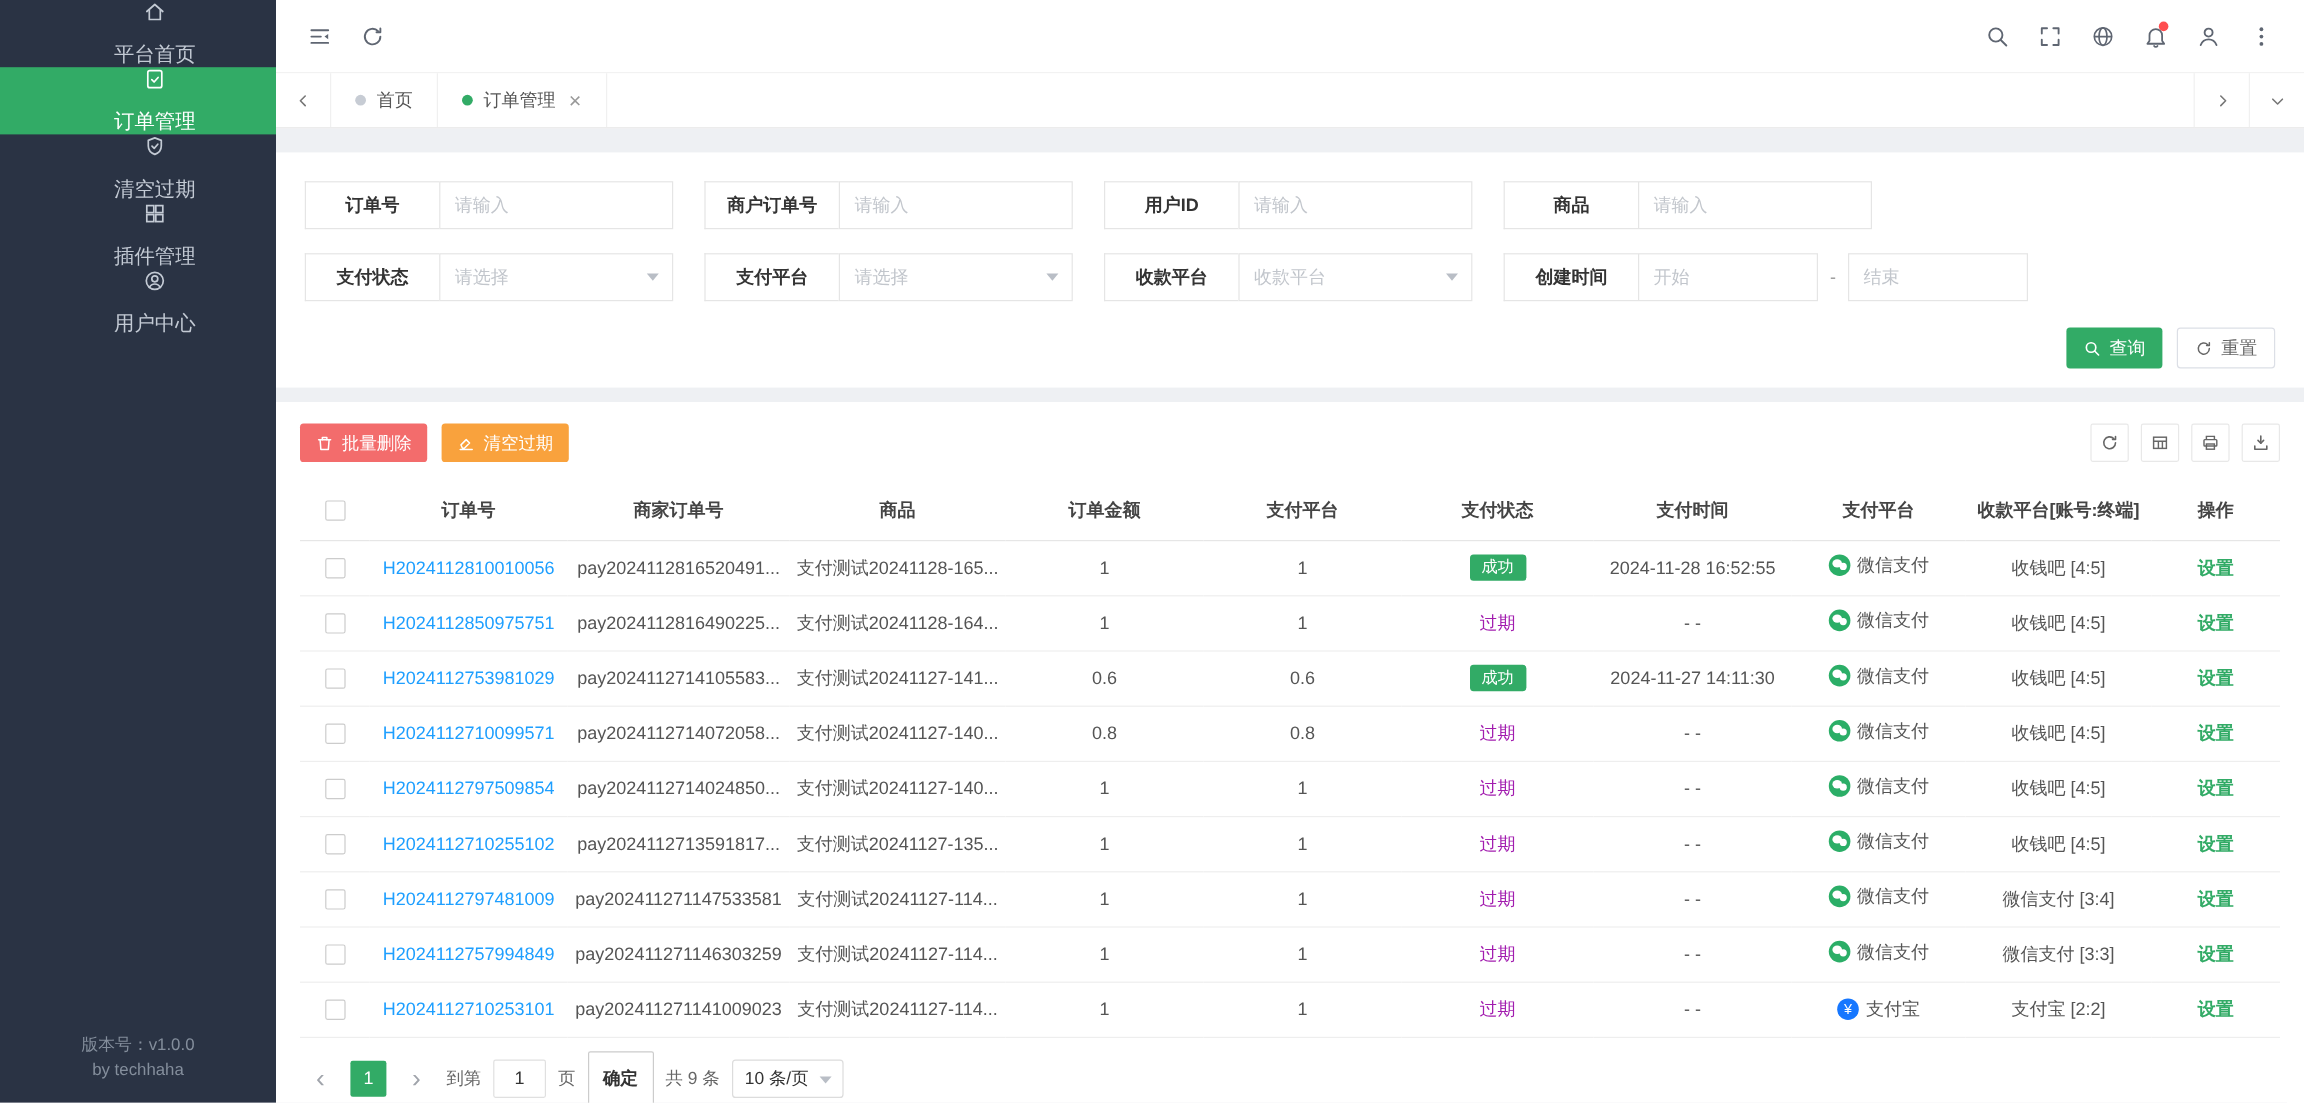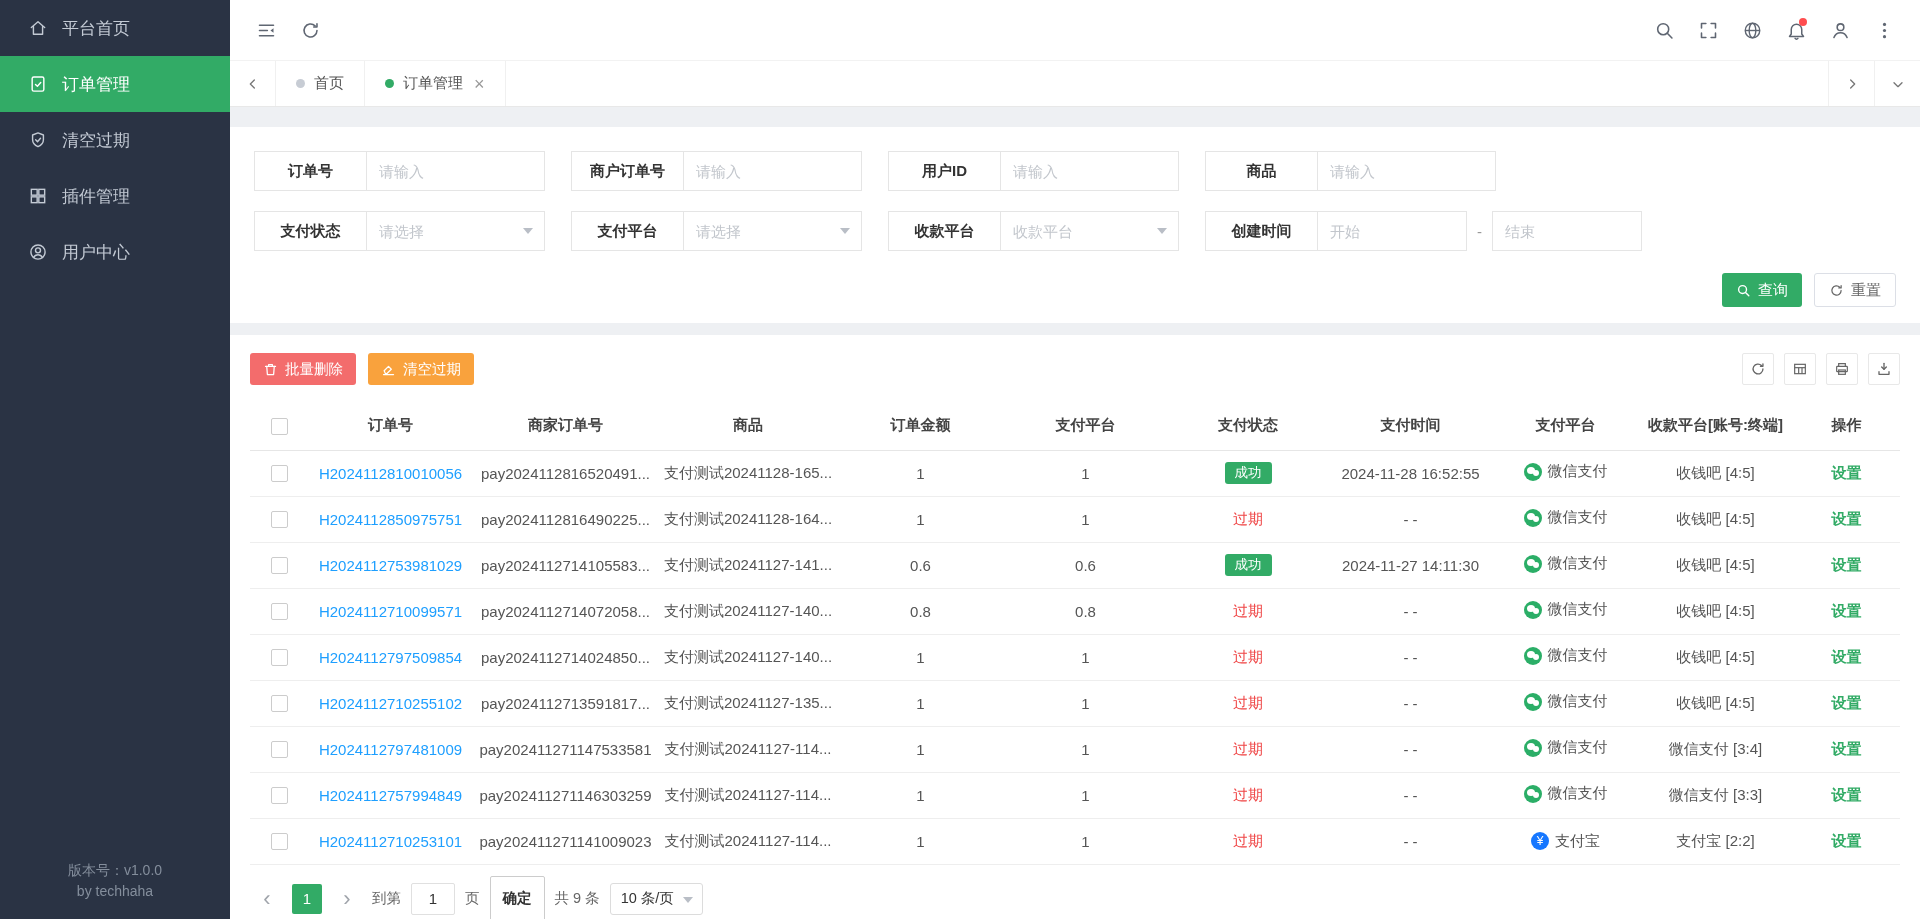--- a/index.html
+++ b/index.html
@@ -8,21 +8,21 @@
     --sidebar-bg:#2a3344; --page-bg:#eef0f3;
   }
   *{box-sizing:border-box;margin:0;padding:0;}
   html,body{width:1920px;height:919px;overflow:hidden;}
   body{font-family:"Liberation Sans","DejaVu Sans",sans-serif;font-size:15px;color:#555;background:var(--page-bg);}
   .app{display:flex;width:100%;height:100%;}
   
   .sidebar{width:230px;flex:0 0 230px;background:var(--sidebar-bg);display:flex;flex-direction:column;}
   .logo{height:72px;display:flex;align-items:center;justify-content:center;color:var(--accent);font-size:25px;font-weight:bold;letter-spacing:3px;}
   .menu{flex:1;}
-  .menu-item{height:56px;display:flex;align-items:center;gap:14px;padding-left:28px;color:#c3cad4;font-size:17px;cursor:pointer;}
+  .menu-item{height:56px;display:flex;align-items:center;gap:14px;padding-left:28px;color:#c3cad4;font-size:17px;cursor:pointer;flex-direction:column;}
   .menu-item svg{width:20px;height:20px;flex:0 0 20px;}
   .menu-item.active{background:var(--accent);color:#fff;}
   .version{text-align:center;padding-bottom:16px;color:#848e9c;font-size:14px;line-height:1.55;}
   
   .main{flex:1;display:flex;flex-direction:column;position:relative;min-width:0;}
   .topbar{height:60px;background:#fff;display:flex;align-items:center;padding:0 16px;gap:4px;}
   .icon-btn{width:40px;height:40px;display:flex;align-items:center;justify-content:center;color:#5f6672;position:relative;cursor:pointer;border-radius:4px;}
   .icon-btn svg{width:21px;height:21px;}
   .spacer{flex:1;}
   .bell-dot{position:absolute;top:8px;right:9px;width:8px;height:8px;background:var(--dot);border-radius:50%;}
@@ -33,21 +33,21 @@
   .tab-ctrl svg{width:16px;height:16px;}
   .tab{height:100%;display:flex;align-items:center;gap:9px;padding:0 20px;font-size:15px;color:#555;border-right:1px solid #f0f0f0;cursor:pointer;white-space:nowrap;}
   .tabdot{width:9px;height:9px;border-radius:50%;background:#c7ccd4;}
   .tabdot.green{background:var(--accent);}
   .tabclose{color:#999;font-size:18px;margin-left:2px;line-height:1;}
   
   .filter-card{background:#fff;margin-top:20px;padding:24px 24px 16px;}
   .frow{display:flex;gap:26px;margin-bottom:20px;}
   .fgroup{display:flex;position:relative;}
   .flabel{min-width:112px;height:40px;display:flex;align-items:center;justify-content:center;border:1px solid #e5e5e5;border-right:none;background:#fff;color:#333;font-weight:600;font-size:15px;padding:0 12px;white-space:nowrap;}
-  .finput{width:179px;height:40px;border:1px solid #e5e5e5;background:#fff;padding:0 12px;font-size:15px;color:#333;outline:none;font-family:inherit;}
+  .finput{width:195px;height:40px;border:1px solid #e5e5e5;background:#fff;padding:0 12px;font-size:15px;color:#333;outline:none;font-family:inherit;}
   .finput::placeholder{color:#c2c6cc;}
   .fselect .finput{padding-right:32px;}
   .caret{position:absolute;width:0;height:0;border-left:5px solid transparent;border-right:5px solid transparent;border-top:6px solid #b9bec6;pointer-events:none;}
   .fselect .caret{right:12px;top:17px;}
   .fdate{width:150px;}
   .fsep{align-self:center;margin:0 10px;color:#999;}
   .fbtns{display:flex;justify-content:flex-end;gap:12px;padding-top:2px;}
   .btn{display:inline-flex;align-items:center;gap:7px;height:34px;padding:0 14px;border-radius:3px;border:none;font-size:15px;cursor:pointer;font-family:inherit;}
   .btn svg{width:15px;height:15px;}
   .btn-green{background:var(--accent);color:#fff;}
@@ -61,21 +61,21 @@
   .btn-warning{background:var(--warning);color:#fff;}
   .toolbar .tr{display:flex;gap:10px;}
   .tool-icon{width:32px;height:32px;border:1px solid #e8e8e8;border-radius:2px;display:flex;align-items:center;justify-content:center;color:#666;background:#fff;cursor:pointer;}
   .tool-icon svg{width:16px;height:16px;}
   table{width:100%;border-collapse:collapse;table-layout:fixed;}
   th{height:49px;font-size:15px;color:#444;font-weight:700;text-align:center;border-bottom:1px solid #e6e6e6;white-space:nowrap;overflow:hidden;}
   td{height:46px;text-align:center;font-size:15px;color:#555;border-bottom:1px solid #eee;white-space:nowrap;overflow:hidden;}
   .cb{display:inline-block;width:17px;height:17px;border:1px solid #ccc;border-radius:2px;background:#fff;vertical-align:middle;cursor:pointer;}
   a.link{color:var(--link);text-decoration:none;cursor:pointer;}
   .badge{display:inline-block;background:var(--accent);color:#fff;font-size:13.5px;padding:4px 10px;border-radius:3px;line-height:1;}
-  .status-expired{color:#ef4444;}
+  .status-expired{color:#a21caf;}
   .plat{display:inline-flex;align-items:center;gap:6px;}
   .picon{width:18px;height:18px;border-radius:50%;position:relative;display:inline-block;font-style:normal;flex:0 0 18px;}
   .picon.wechat{background:var(--wechat);}
   .picon.wechat::before{content:"";position:absolute;left:3px;top:4px;width:8px;height:7px;background:#fff;border-radius:50%;}
   .picon.wechat::after{content:"";position:absolute;left:9px;top:7px;width:6px;height:6px;background:#fff;border-radius:50%;}
   .picon.alipay{background:var(--alipay);color:#fff;font-size:12px;line-height:18px;text-align:center;}
   a.action{color:var(--accent);font-weight:600;cursor:pointer;text-decoration:none;}
   
   .pagination{display:flex;align-items:center;gap:10px;padding:12px 2px 0;height:56px;color:#666;font-size:14.5px;}
   .pg-btn{width:30px;height:30px;display:flex;align-items:center;justify-content:center;color:#a0a4ab;font-size:22px;cursor:pointer;}

